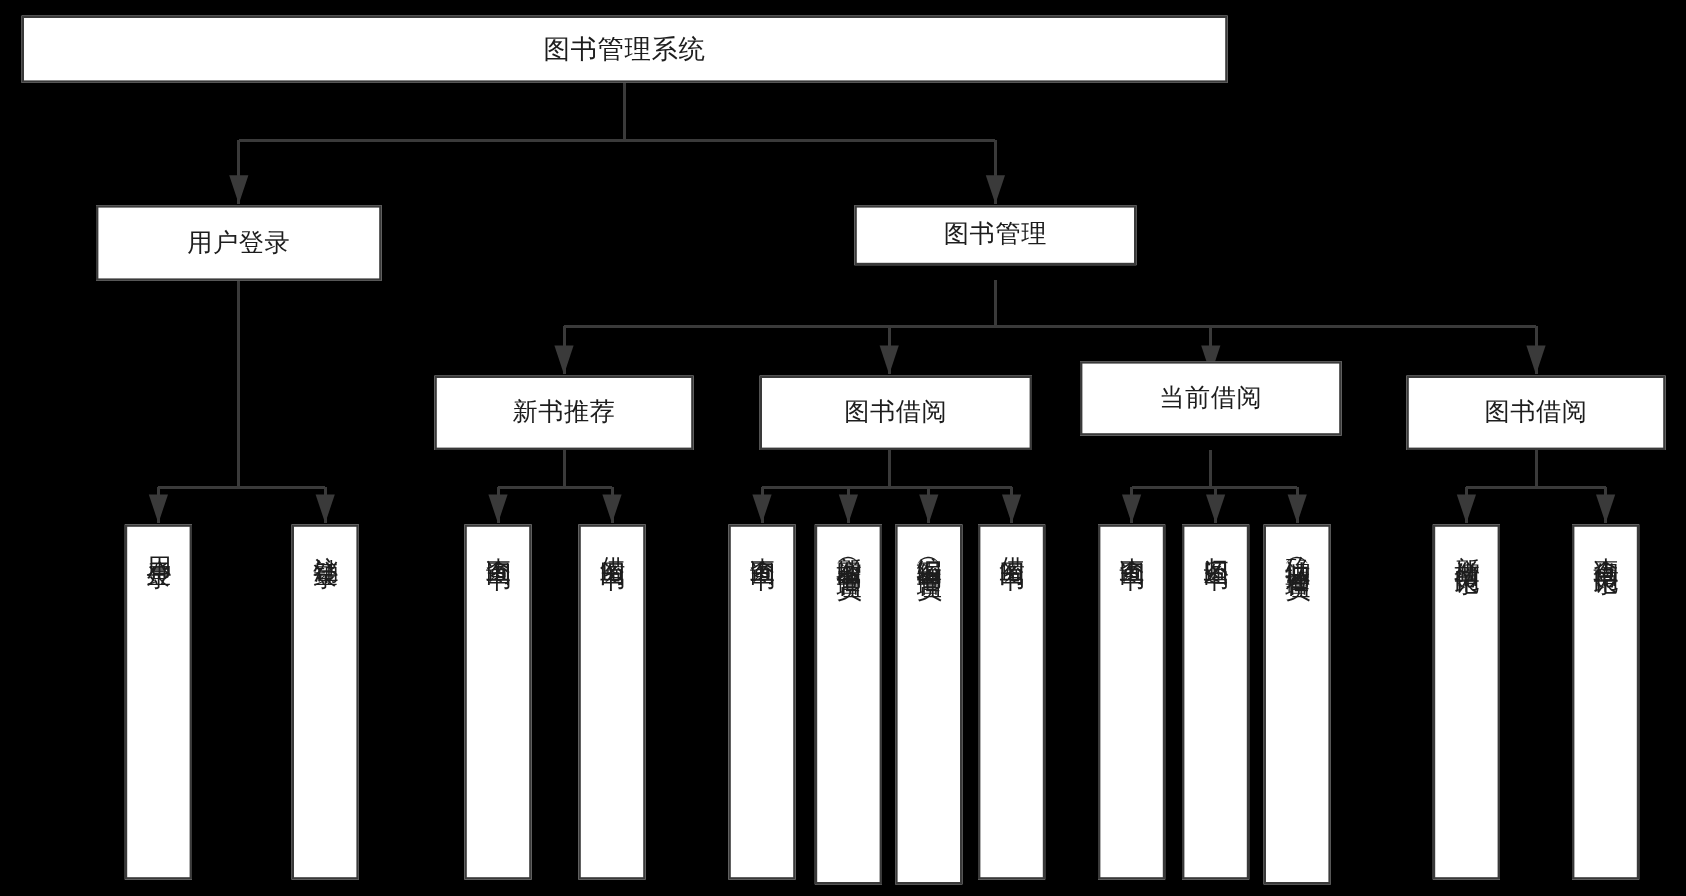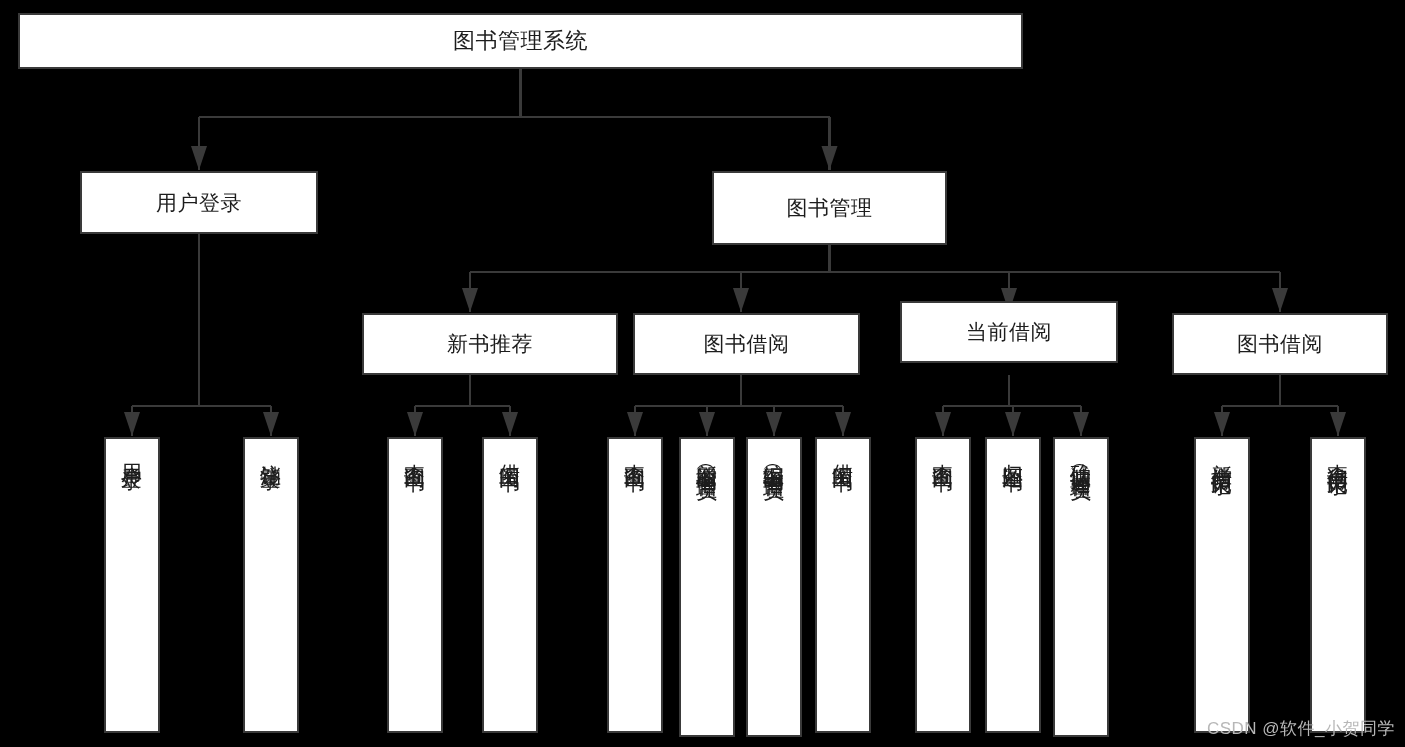--- a/index.html
+++ b/index.html
@@ -130,24 +130,24 @@
       <line x1="1338" y1="406" x2="1338" y2="436" stroke="#3a3a3a" stroke-width="2.5" shape-rendering="crispEdges"></line>
       <polygon points="1330,412 1346,412 1338,436" fill="#3a3a3a"></polygon>
     </svg>
   <div id="node-layer">
       <div class="node horiz root" style="left: 18px; top: 13px; width: 1005px; height: 56px;">
         <span class="node-label">图书管理系统</span>
       </div>
       <div class="node horiz" style="left: 80px; top: 171px; width: 238px; height: 63px;">
         <span class="node-label">用户登录</span>
       </div>
-      <div class="node horiz" style="left: 712px; top: 171px; width: 235px; height: 74px;">
+      <div class="node horiz" style="left: 712px; top: 171px; width: 235px; height: 50px;">
         <span class="node-label">图书管理</span>
       </div>
-      <div class="node horiz" style="left: 362px; top: 313px; width: 256px; height: 62px;">
+      <div class="node horiz" style="left: 362px; top: 313px; width: 216px; height: 62px;">
         <span class="node-label">新书推荐</span>
       </div>
       <div class="node horiz" style="left: 633px; top: 313px; width: 227px; height: 62px;">
         <span class="node-label">图书借阅</span>
       </div>
       <div class="node horiz" style="left: 900px; top: 301px; width: 218px; height: 62px;">
         <span class="node-label">当前借阅</span>
       </div>
       <div class="node horiz" style="left: 1172px; top: 313px; width: 216px; height: 62px;">
         <span class="node-label">图书借阅</span>
@@ -185,14 +185,13 @@
       <div class="node vert" style="left: 1053px; top: 437px; width: 56px; height: 300px;">
         <span class="node-label">确认归还（管理员）</span>
       </div>
       <div class="node vert" style="left: 1194px; top: 437px; width: 56px; height: 296px;">
         <span class="node-label">新增借阅记录</span>
       </div>
       <div class="node vert" style="left: 1310px; top: 437px; width: 56px; height: 296px;">
         <span class="node-label">查询借阅记录</span>
       </div>
     </div>
-  <div class="watermark">CSDN @软件_小贺同学</div>
 </div>
 
 </body></html>

